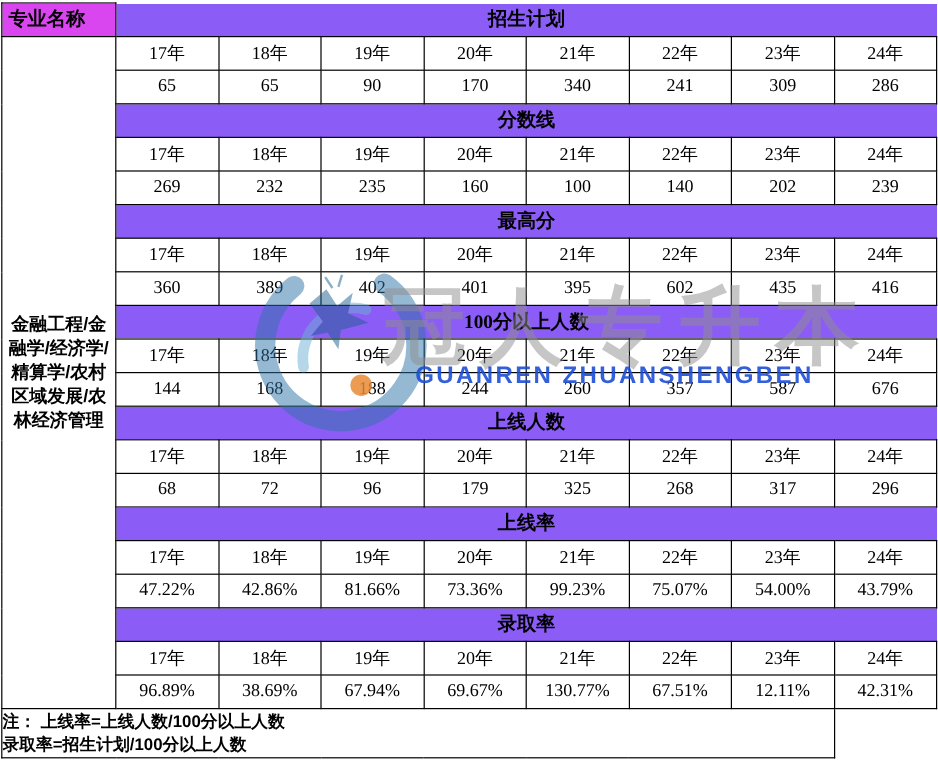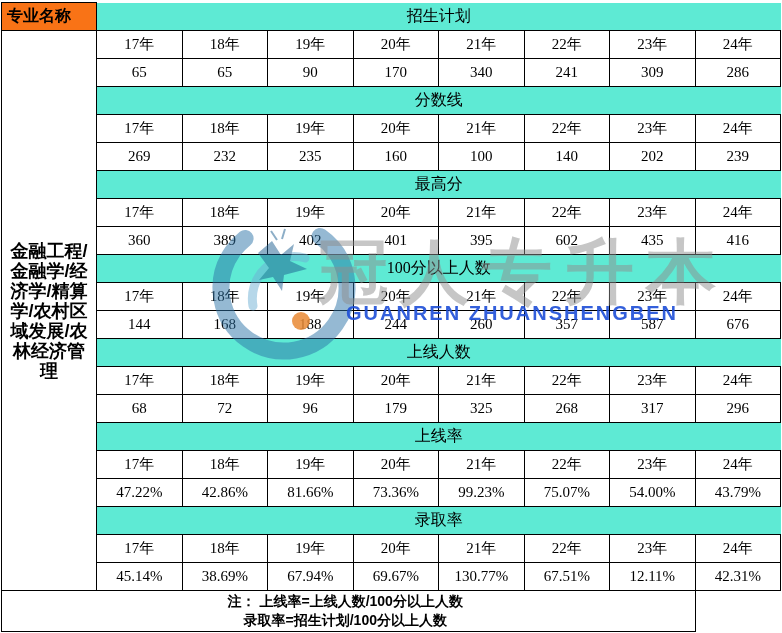--- a/index.html
+++ b/index.html
@@ -21,45 +21,45 @@
   tr.r { height: 28px; }
   td {
     border: 1px solid #000;
     text-align: center;
     font-size: 15px;
     color: #000;
     padding: 0;
     overflow: hidden;
   }
   td.band {
-    background: #5eead4;
+    background: #8b5cf6;
     border: none;
-    font-weight: normal;
+    font-weight: bold;
     font-size: 16px;
   }
   td.corner {
-    background: #f97316;
+    background: #d946ef;
     text-align: left;
     padding-left: 5px;
     font-weight: bold;
     font-size: 16px;
     font-family: "Liberation Sans", "DejaVu Sans", sans-serif;
   }
   td.major {
     font-weight: bold;
     font-family: "Liberation Sans", "DejaVu Sans", sans-serif;
-    font-size: 18px;
+    font-size: 15px;
     line-height: 20px;
     word-break: break-all;
     padding: 15px 3px;
     vertical-align: middle;
   }
   tr.note-row { height: 41px; }
   td.note {
-    text-align: center;
+    text-align: left;
     padding-right: 6px;
     font-weight: bold;
     font-family: "Liberation Sans", "DejaVu Sans", sans-serif;
     font-size: 14px;
     line-height: 19px;
     vertical-align: middle;
   }
   td.blank { border: none; background: #fff; }
 
   .wm {
@@ -265,21 +265,21 @@
         <td>17年</td>
         <td>18年</td>
         <td>19年</td>
         <td>20年</td>
         <td>21年</td>
         <td>22年</td>
         <td>23年</td>
         <td>24年</td>
       </tr>
       <tr class="r">
-        <td>45.14%</td>
+        <td>96.89%</td>
         <td>38.69%</td>
         <td>67.94%</td>
         <td>69.67%</td>
         <td>130.77%</td>
         <td>67.51%</td>
         <td>12.11%</td>
         <td>42.31%</td>
       </tr>
 
       <tr class="note-row">

